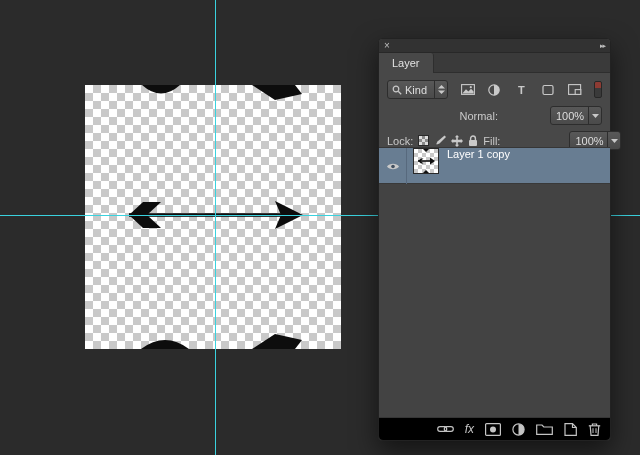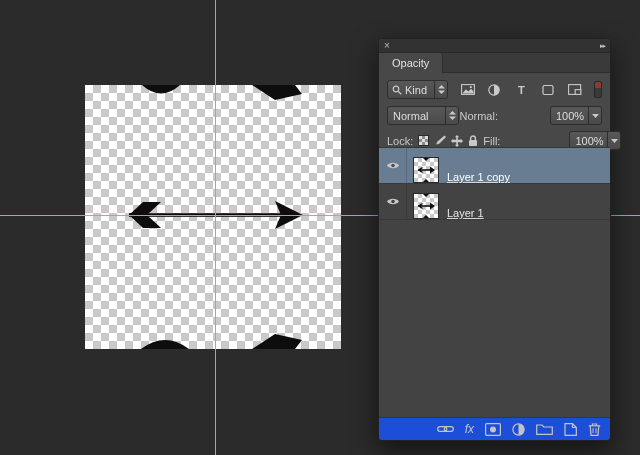--- a/index.html
+++ b/index.html
@@ -60,36 +60,36 @@
     background-image:
       linear-gradient(45deg,#8a8a8a 25%,transparent 25%,transparent 75%,#8a8a8a 75%),
       linear-gradient(45deg,#8a8a8a 25%,transparent 25%,transparent 75%,#8a8a8a 75%);
     background-size:6px 6px; background-position:0 0,3px 3px; }
   .ftoggle { margin-left:auto; width:9px; height:17px; border:1px solid #272727; border-radius:2px;
     background:linear-gradient(#8e3b33 0 42%, #3a3a3a 42%); }
   .t-glyph { font-weight:bold; font-size:11px; color:#c9c9c9; }
 
   .layers-list { position:absolute; left:0; right:0; top:108px; bottom:23px;
     background:#434343; border-top:1px solid #363636; overflow:hidden; }
-  .layer-row { display:flex; align-items:flex-end; height:36px; border-bottom:1px solid #393939; cursor:default;text-decoration:underline; }
+  .layer-row { display:flex; align-items:flex-start; height:36px; border-bottom:1px solid #393939; cursor:default; }
   .layer-row.selected { background:#687d92; }
   .eye-cell { width:28px; height:36px; flex:none; display:flex; align-items:center;
     justify-content:center; border-right:1px solid #393939; }
   .layer-row.selected .eye-cell { border-right-color:#57697d; }
   .thumb { width:26px; height:26px; flex:none; margin-left:6px; border:1px solid #2a2a2a;
     background-color:#fff; position:relative;
     background-image:
       linear-gradient(45deg,#c9c9c9 25%,transparent 25%,transparent 75%,#c9c9c9 75%),
       linear-gradient(45deg,#c9c9c9 25%,transparent 25%,transparent 75%,#c9c9c9 75%);
     background-size:8px 8px; background-position:0 0,4px 4px; }
   .thumb svg { position:absolute; left:0; top:0; }
   .layer-name { margin-left:8px; color:#e6e6e6; }
   .layer-row.selected .layer-name { color:#fff; }
 
-  .panel-footer { position:absolute; left:0; right:0; bottom:0; height:23px; background:#1d4ed8;
+  .panel-footer { position:absolute; left:0; right:0; bottom:0; height:23px; background:#000000;
     border-top:1px solid #363636; border-radius:0 0 4px 4px;
     display:flex; align-items:center; justify-content:flex-end; gap:11px; padding:0 9px; }
   .fbtn { display:flex; align-items:center; justify-content:center; }
   .fx-glyph { font-style:italic; font-size:12px; color:#c4c4c4; line-height:1; }
 </style>
 </head>
 <body>
 
 <div class="stage">
 
@@ -117,21 +117,21 @@
 
   <div class="panel">
 
     <div class="titlebar">
       <span class="close-glyph">×</span>
       <span class="collapse-glyph">▸▸</span>
     </div>
 
     <div class="tabbar">
       <div class="tab">
-        <span>Opacity</span>
+        <span>Layer</span>
       </div>
     </div>
 
     <div class="controls">
 
       <div class="row filter-row">
         <div class="sel kind">
           <svg class="mag" width="10" height="10" viewBox="0 0 10 10">
             <circle cx="4" cy="4" r="2.8" fill="none" stroke="#c9c9c9" stroke-width="1.2"></circle>
             <line x1="6.2" y1="6.2" x2="9.2" y2="9.2" stroke="#c9c9c9" stroke-width="1.3"></line>
@@ -168,29 +168,20 @@
         <span class="ibtn">
           <svg width="14" height="11" viewBox="0 0 14 11">
             <rect x="0.6" y="0.6" width="12" height="9.8" fill="none" stroke="#c9c9c9" stroke-width="1.1"></rect>
             <rect x="7.2" y="5.6" width="5.6" height="4.8" fill="#484848" stroke="#c9c9c9" stroke-width="1.1"></rect>
           </svg>
         </span>
         <span class="ftoggle"></span>
       </div>
 
       <div class="row blend-row">
-        <div class="sel blend">
-          <span class="txt">Normal</span>
-          <span class="arr">
-            <svg width="7" height="9" viewBox="0 0 7 9">
-                <path d="M3.5 0 L7 3.5 H0 Z" fill="#c9c9c9"></path>
-                <path d="M0 5.5 H7 L3.5 9 Z" fill="#c9c9c9"></path>
-              </svg>
-          </span>
-        </div>
         <span class="lbl" style="margin-left:auto; margin-right:4px;">Normal:</span>
         <div class="sel val">
           <span class="txt">100%</span>
           <span class="arr">
             <svg width="7" height="4" viewBox="0 0 7 4">
                 <polygon points="0,0 7,0 3.5,4" fill="#c9c9c9"></polygon>
               </svg>
           </span>
         </div>
       </div>
@@ -242,38 +233,20 @@
             <polygon points="9,0 15,0 12,3"></polygon>
             <polygon points="9,24 15,24 12,21"></polygon>
             <rect x="4" y="11.2" width="13" height="1.6"></rect>
             <polygon points="16,8.5 21,12 16,15.5"></polygon>
             <polygon points="4,12 7,9.5 9.5,9.5 6.5,12 9.5,14.5 7,14.5"></polygon>
           </svg>
         </div>
         <span class="layer-name">Layer 1 copy</span>
       </div>
 
-      <div class="layer-row">
-        <div class="eye-cell">
-          <svg width="14" height="9" viewBox="0 0 14 9">
-            <path d="M1 4.5 C3.5 0.8 10.5 0.8 13 4.5 C10.5 8.2 3.5 8.2 1 4.5 Z" fill="#c9c9c9"></path>
-            <circle cx="7" cy="4.5" r="1.8" fill="#434343"></circle>
-          </svg>
-        </div>
-        <div class="thumb">
-          <svg width="24" height="24" viewBox="0 0 24 24" fill="#111">
-            <polygon points="9,0 15,0 12,3"></polygon>
-            <polygon points="9,24 15,24 12,21"></polygon>
-            <rect x="4" y="11.2" width="13" height="1.6"></rect>
-            <polygon points="16,8.5 21,12 16,15.5"></polygon>
-            <polygon points="4,12 7,9.5 9.5,9.5 6.5,12 9.5,14.5 7,14.5"></polygon>
-          </svg>
-        </div>
-        <span class="layer-name">Layer 1</span>
-      </div>
 
     </div>
 
     <div class="panel-footer">
       <span class="fbtn">
         <svg width="17" height="10" viewBox="0 0 17 10">
           <rect x="0.7" y="2.7" width="9" height="4.6" rx="2.3" fill="none" stroke="#c4c4c4" stroke-width="1.2"></rect>
           <rect x="7.3" y="2.7" width="9" height="4.6" rx="2.3" fill="none" stroke="#c4c4c4" stroke-width="1.2"></rect>
         </svg>
       </span>

